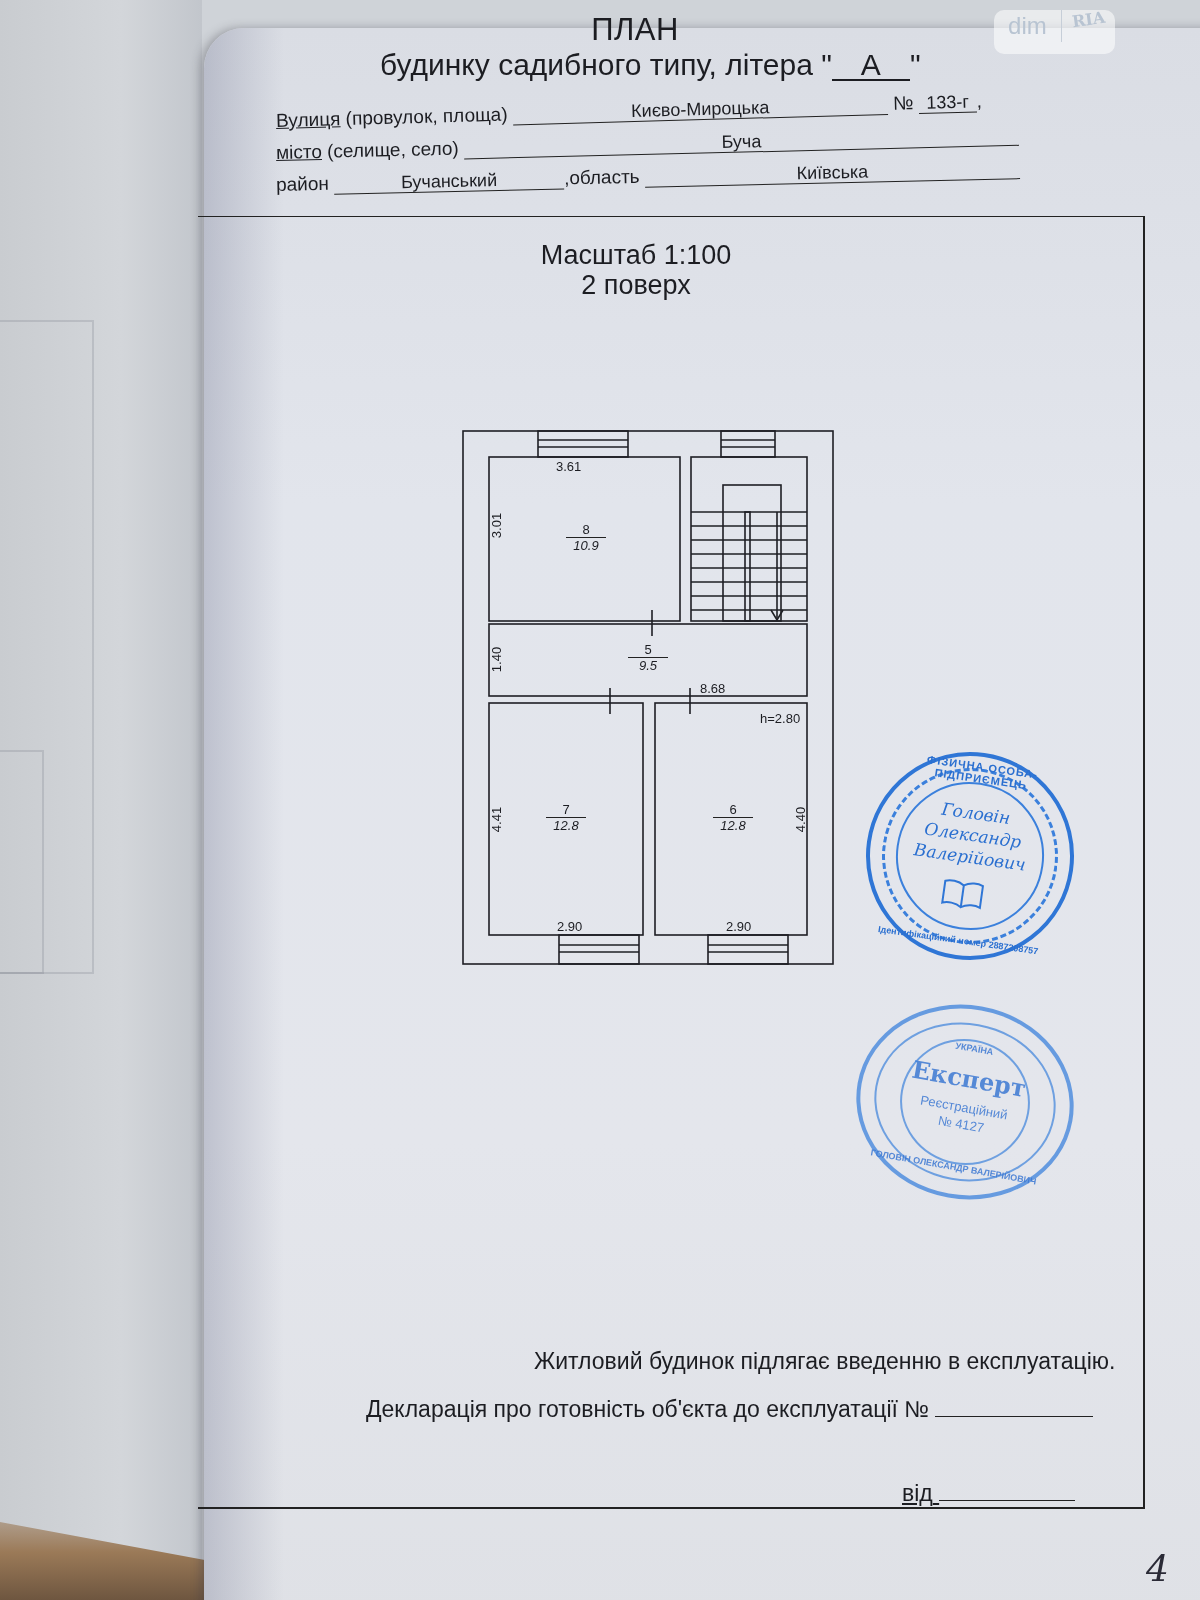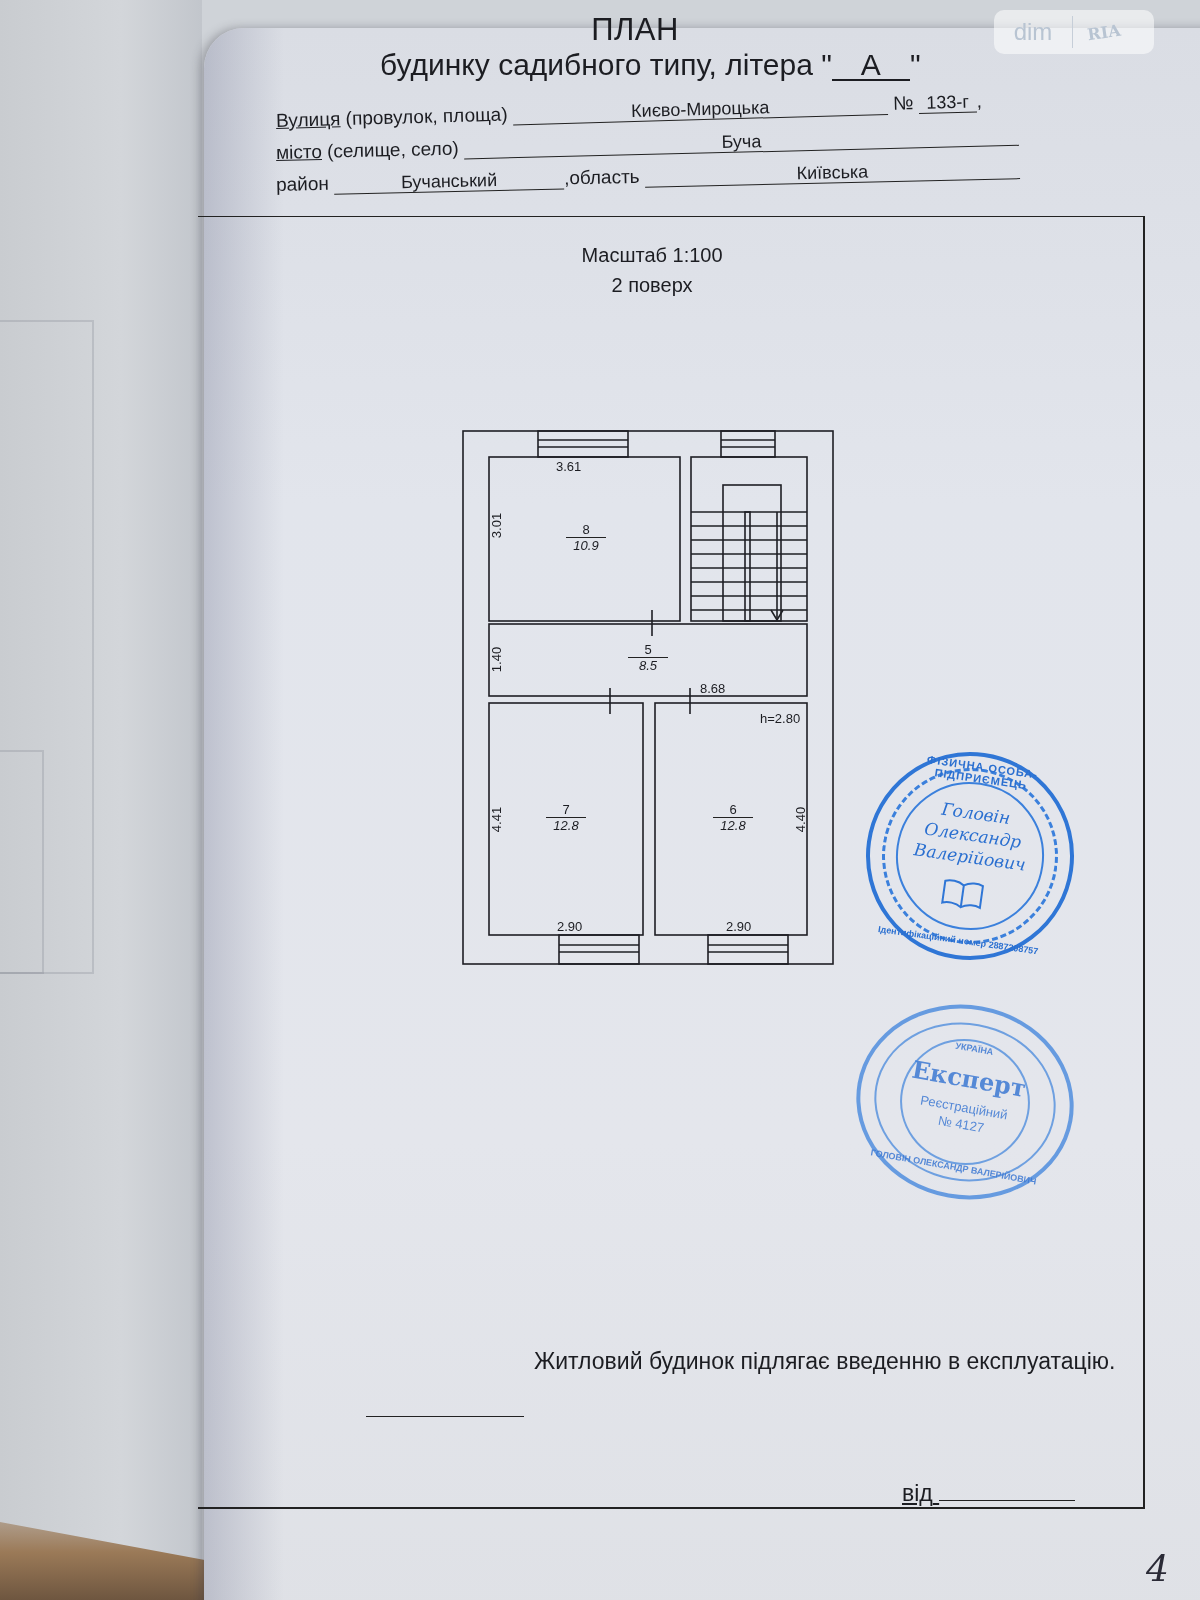--- a/index.html
+++ b/index.html
@@ -39,21 +39,21 @@
     position:absolute; left:380px; top:48px; font-size:30px; white-space:nowrap;
   }
   .title-2 .blank { display:inline-block; width:78px; border-bottom:2px solid #1c1d22; text-align:center; line-height:28px; }
   .addr-row { position:absolute; font-size:19px; white-space:nowrap; }
   .addr-row .u { text-decoration:underline; }
   .fill { display:inline-block; border-bottom:1.5px solid #222; text-align:center; font-size:18px; line-height:20px; }
   .frame {
     position:absolute; left:198px; top:216px; width:945px; height:1290px;
     border-top:1.5px solid #222; border-right:2px solid #222; border-bottom:2px solid #222;
   }
-  .scale-block { position:absolute; left:532px; top:240px; width:240px; text-align:center; font-size:20px; line-height:30px; }
+  .scale-block { position:absolute; left:516px; top:240px; width:240px; text-align:center; font-size:27px; line-height:30px; }
   .plan { position:absolute; left:462px; top:430px; width:372px; height:393px; }
   .plan svg { position:absolute; left:0; top:0; }
   .dim { position:absolute; font-size:13px; white-space:nowrap; }
   .dim.v { transform:rotate(-90deg); transform-origin:center; }
   .room-label { position:absolute; font-size:13px; text-align:center; width:40px; }
   .room-label .num { display:block; border-bottom:1px solid #222; line-height:14px; }
   .room-label .area { display:block; line-height:15px;font-style:italic; }
   .stamp { position:absolute; border-radius:50%; color:#2a6fd0; }
   .stamp1 {
     left:866px; top:752px; width:200px; height:200px;
@@ -85,23 +85,23 @@
     border:2px solid rgba(60,130,220,0.7); border-radius:50%;
   }
   .stamp2 .lbl-top { position:absolute; left:0; top:34px; width:100%; text-align:center; font-size:9px; font-weight:bold; color:rgba(60,120,210,0.85); }
   .stamp2 .big { position:absolute; left:0; top:55px; width:100%; text-align:center; font-family:"DejaVu Serif", serif; font-size:24px; font-weight:bold; color:rgba(60,120,210,0.85); }
   .stamp2 .reg { position:absolute; left:0; top:90px; width:100%; text-align:center; font-size:13px; line-height:17px; color:rgba(60,120,210,0.85); }
   .stamp2 .ring-name { position:absolute; left:0; bottom:22px; width:100%; text-align:center; font-size:9px; font-weight:bold; color:rgba(60,120,210,0.85); }
   .bottom-text { position:absolute; font-size:23px; white-space:nowrap; }
   .line-blank { display:inline-block; border-bottom:1.5px solid #222; height:18px; vertical-align:baseline; }
   .handnum { position:absolute; left:1146px; top:1548px; font-size:36px; font-family:"DejaVu Serif", serif; font-style:italic; color:#2a2a36; }
   .watermark {
-    position:absolute; left:994px; top:10px; width:160px; height:44px;
+    position:absolute; left:994px; top:10px; width:121px; height:44px;
     background:rgba(255,255,255,0.55); border-radius:10px 10px 10px 10px;
-    display:flex; align-items:center;
+    display:flex; align-items:flex-start;
   }
   .watermark .dim-t { width:78px; text-align:center; font-size:24px; color:#b8c4d2; border-right:1px solid #c6ced8; line-height:32px; }
   .watermark .ria-t { width:62px; text-align:center; font-size:16px; font-weight:bold; font-family:"DejaVu Serif", serif; color:#b8c4d2; transform:rotate(-8deg); }
 </style>
 </head>
 <body>
 
 <div class="left-page">
   <div class="ghost" style="left:-10px;top:320px;width:100px;height:650px;"></div>
   <div class="ghost" style="left:-10px;top:750px;width:50px;height:220px;"></div>
@@ -191,21 +191,21 @@
   </svg>
   <span class="dim" style="left:94px;top:29px;">3.61</span>
   <span class="dim v" style="left:22px;top:88px;">3.01</span>
   <div class="room-label" style="left:104px;top:93px;">
     <span class="num">8</span>
     <span class="area">10.9</span>
   </div>
   <span class="dim v" style="left:22px;top:222px;">1.40</span>
   <div class="room-label" style="left:166px;top:213px;">
     <span class="num">5</span>
-    <span class="area">8.5</span>
+    <span class="area">9.5</span>
   </div>
   <span class="dim" style="left:238px;top:251px;">8.68</span>
   <span class="dim" style="left:298px;top:281px;">h=2.80</span>
   <span class="dim v" style="left:22px;top:382px;">4.41</span>
   <div class="room-label" style="left:84px;top:373px;">
     <span class="num">7</span>
     <span class="area">12.8</span>
   </div>
   <span class="dim" style="left:95px;top:489px;">2.90</span>
   <div class="room-label" style="left:251px;top:373px;">
@@ -237,20 +237,21 @@
   <div class="big">Експерт</div>
   <div class="reg">
     <div>Реєстраційний</div>
     <div>№ 4127</div>
   </div>
   <div class="ring-name">ГОЛОВІН ОЛЕКСАНДР ВАЛЕРІЙОВИЧ</div>
 </div>
 
 <div class="bottom-text" style="left:534px;top:1348px;">Житловий будинок підлягає введенню в експлуатацію.</div>
 <div class="bottom-text" style="left:366px;top:1396px;">
+  <span>Декларація про готовність об'єкта до експлуатації №</span>
   <span class="line-blank" style="width:158px;"></span>
 </div>
 <div class="bottom-text" style="left:902px;top:1480px;text-decoration:underline;">
   <span>від</span>
   <span class="line-blank" style="width:136px;"></span>
 </div>
 
 <div class="handnum">4</div>
 
 </body></html>

